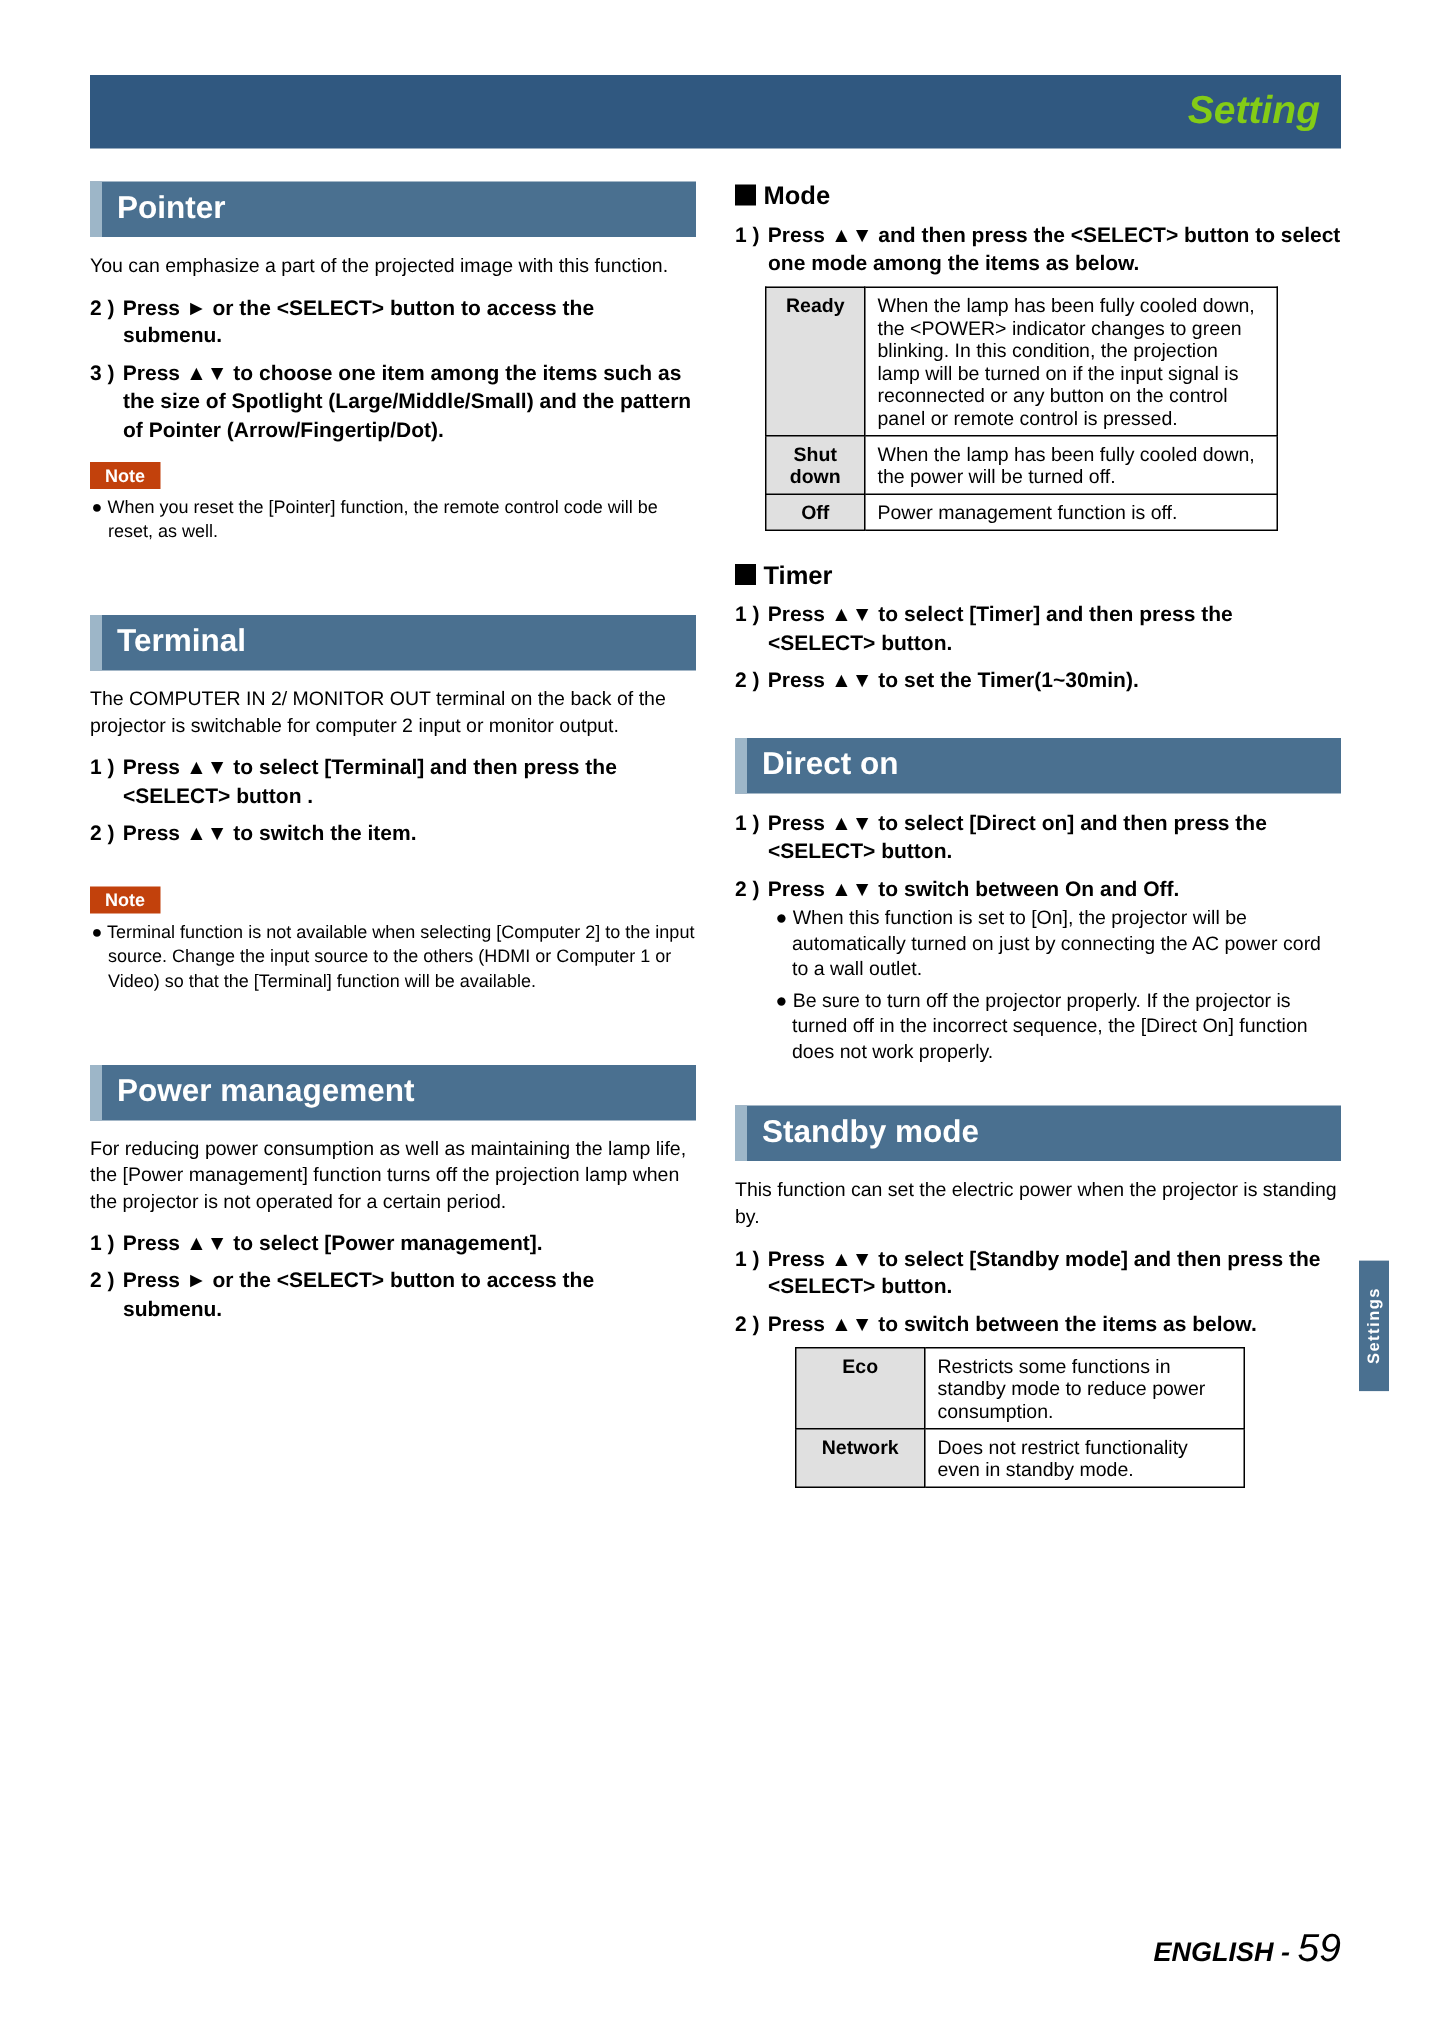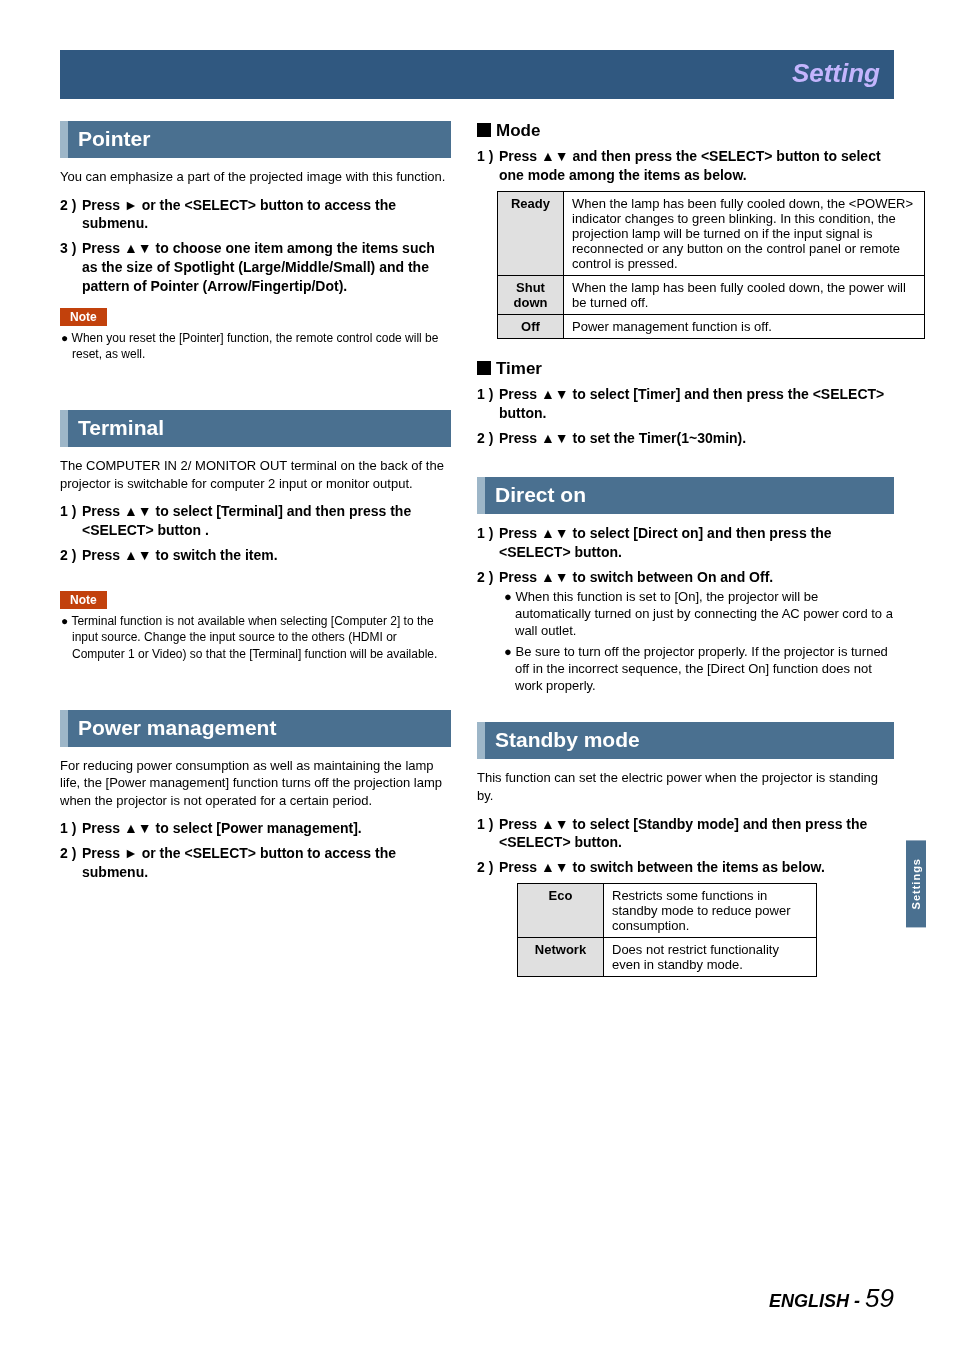--- a/index.html
+++ b/index.html
@@ -6,21 +6,21 @@
   body {
     width: 954px;
     height: 1350px;
     font-family: Arial, Helvetica, sans-serif;
     color: #000;
     position: relative;
     padding: 50px 60px 40px 60px;
   }
   .top-header {
     background: #305880;
-    color: #c4b5fd;
+    color: #84cc16;
     font-size: 26px;
     font-weight: bold;
     font-style: italic;
     text-align: right;
     padding: 8px 14px 10px 14px;
     margin-bottom: 22px;
   }
   .columns {
     display: flex;
     gap: 26px;
@@ -163,21 +163,21 @@
     <div class="step"><span class="no">1 )</span> <span>Press ▲▼ to select [Power management].</span></div>
     <div class="step"><span class="no">2 )</span> <span>Press ► or the &lt;SELECT&gt; button to access the submenu.</span></div>
 
   </div>
 
   <div class="col">
 
     <div class="subsection-h"><span class="sq"></span><span>Mode</span></div>
     <div class="step"><span class="no">1 )</span> <span>Press ▲▼ and then press the &lt;SELECT&gt; button to select one mode among the items as below.</span></div>
 
-    <table class="data" style="width:428px">
+    <table class="data" style="width:342px">
       <tbody>
           <tr>
         <th style="width:66px">Ready</th>
         <td>When the lamp has been fully cooled down, the &lt;POWER&gt; indicator changes to green blinking. In this condition, the projection lamp will be turned on if the input signal is reconnected or any button on the control panel or remote control is pressed.</td>
       </tr>
       <tr>
         <th>Shut down</th>
         <td>When the lamp has been fully cooled down, the power will be turned off.</td>
       </tr>
       <tr>

